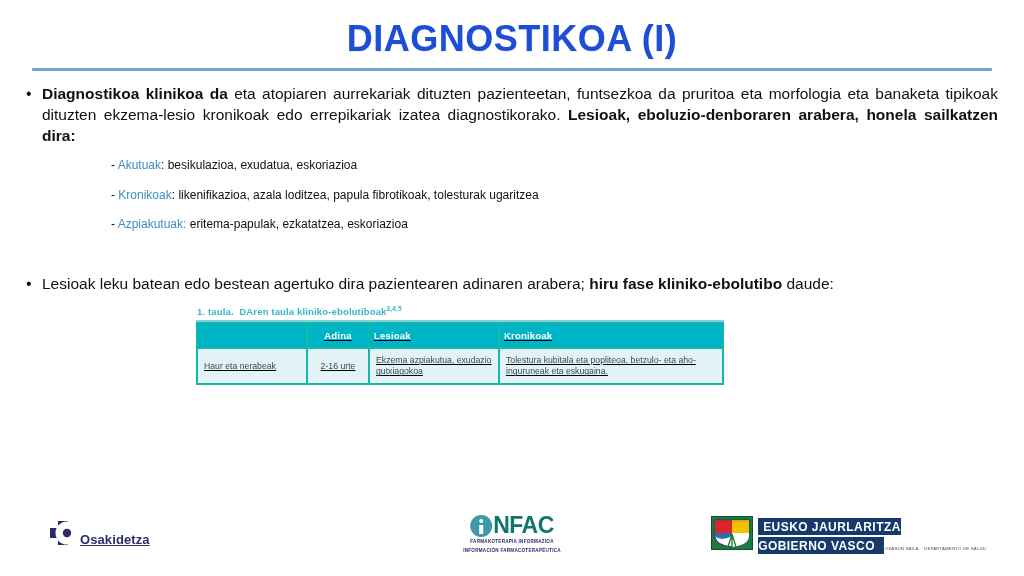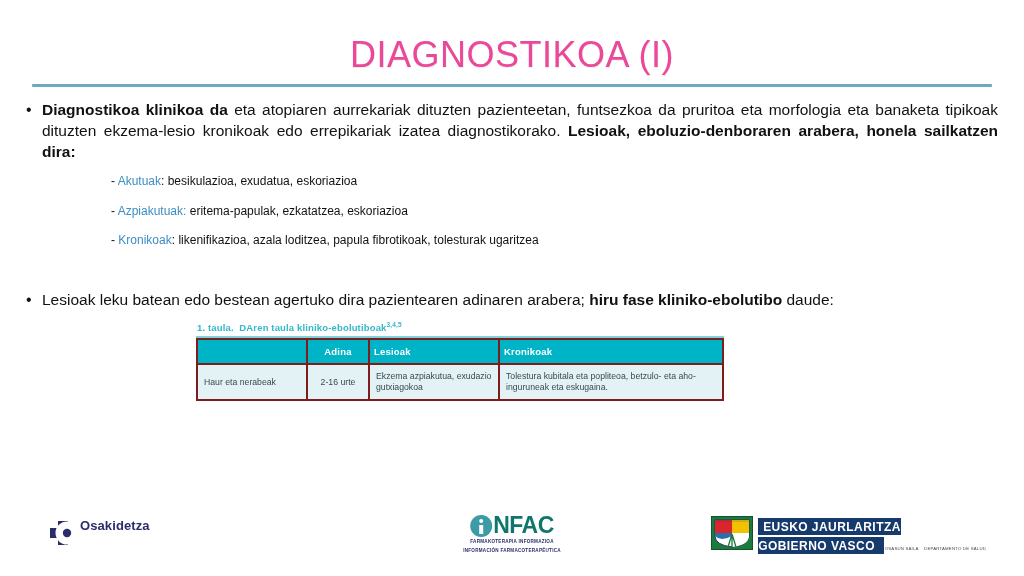--- a/index.html
+++ b/index.html
@@ -11,27 +11,27 @@
     height: 576px;
     background: #ffffff;
     font-family: "Liberation Sans", sans-serif;
     overflow: hidden;
     position: relative;
   }
 
   
   .slide-title {
     text-align: center;
-    color: #ec4899;
+    color: #1d4ed8;
     font-family: "Liberation Sans", sans-serif;
-    font-weight: normal;
+    font-weight: bold;
     font-size: 36px;
     letter-spacing: 0.5px;
     margin: 0;
-    padding-top: 36px;
+    padding-top: 20px;
     line-height: 1.05;
     text-shadow: 0.5px 0.5px 0 rgba(0,0,0,0.07);
   }
   .title-rule {
     margin: 10px 32px 0 32px;
     height: 3px;
     background: #6FA8C0;
     border-radius: 1px;
   }
 
@@ -99,22 +99,23 @@
   .caption-rule {
     width: 528px;
     height: 2.5px;
     background: #7FD3DD;
     margin-bottom: 0px;
   }
   table.fase-table {
     border-collapse: separate;
     border-spacing: 2px;
     width: 528px;
-    background: #7f1d1d;
+    background: #14b8a6;
     table-layout: fixed;
+    text-decoration: underline;
   }
   table.fase-table th {
     background: #00B4C8;
     color: #ffffff;
     font-size: 9.5px;
     font-weight: bold;
     text-align: left;
     padding: 6px 4px;
     letter-spacing: 0.2px;
     vertical-align: middle;
@@ -151,21 +152,22 @@
     width: 30px; height: 30px;
     flex: 0 0 auto;
   }
   .osaki-text {
     color: #2B2C6B;
     font-weight: bold;
     font-size: 13px;
     margin-left: 2px;
     letter-spacing: 0.1px;
     align-self: flex-start;
-    margin-top: 0;
+    margin-top: 14px;
+    text-decoration: underline;
   }
 
   .logo-infac {
     position: absolute;
     left: 50%;
     transform: translateX(-50%);
     top: 2px;
     text-align: center;
   }
   .infac-row {
@@ -253,22 +255,22 @@
 
 <div class="content">
 
   <div class="bullet">
     <span class="dot">•</span>
     <span class="btext"><b>Diagnostikoa klinikoa da</b><span> eta atopiaren aurrekariak dituzten pazienteetan, funtsezkoa da pruritoa eta morfologia eta banaketa tipikoak dituzten ekzema-lesio kronikoak edo errepikariak izatea diagnostikorako. </span><b>Lesioak, eboluzio-denboraren arabera, honela sailkatzen dira:</b></span>
   </div>
 
   <div class="sublist">
     <div class="subitem"><span>- </span><span class="sub-term">Akutuak</span><span>: besikulazioa, exudatua, eskoriazioa</span></div>
+    <div class="subitem"><span>- </span><span class="sub-term">Kronikoak</span><span>: likenifikazioa, azala loditzea, papula fibrotikoak, tolesturak ugaritzea</span></div>
     <div class="subitem"><span>- </span><span class="sub-term">Azpiakutuak:</span><span> eritema-papulak, ezkatatzea, eskoriazioa</span></div>
-    <div class="subitem"><span>- </span><span class="sub-term">Kronikoak</span><span>: likenifikazioa, azala loditzea, papula fibrotikoak, tolesturak ugaritzea</span></div>
   </div>
 
   <div class="spacer-block"></div>
 
   <div class="bullet nojustify">
     <span class="dot">•</span>
     <span class="btext"><span>Lesioak leku batean edo bestean agertuko dira pazientearen adinaren arabera; </span><b>hiru fase kliniko-ebolutibo</b><span> daude:</span></span>
   </div>
 
 </div>

